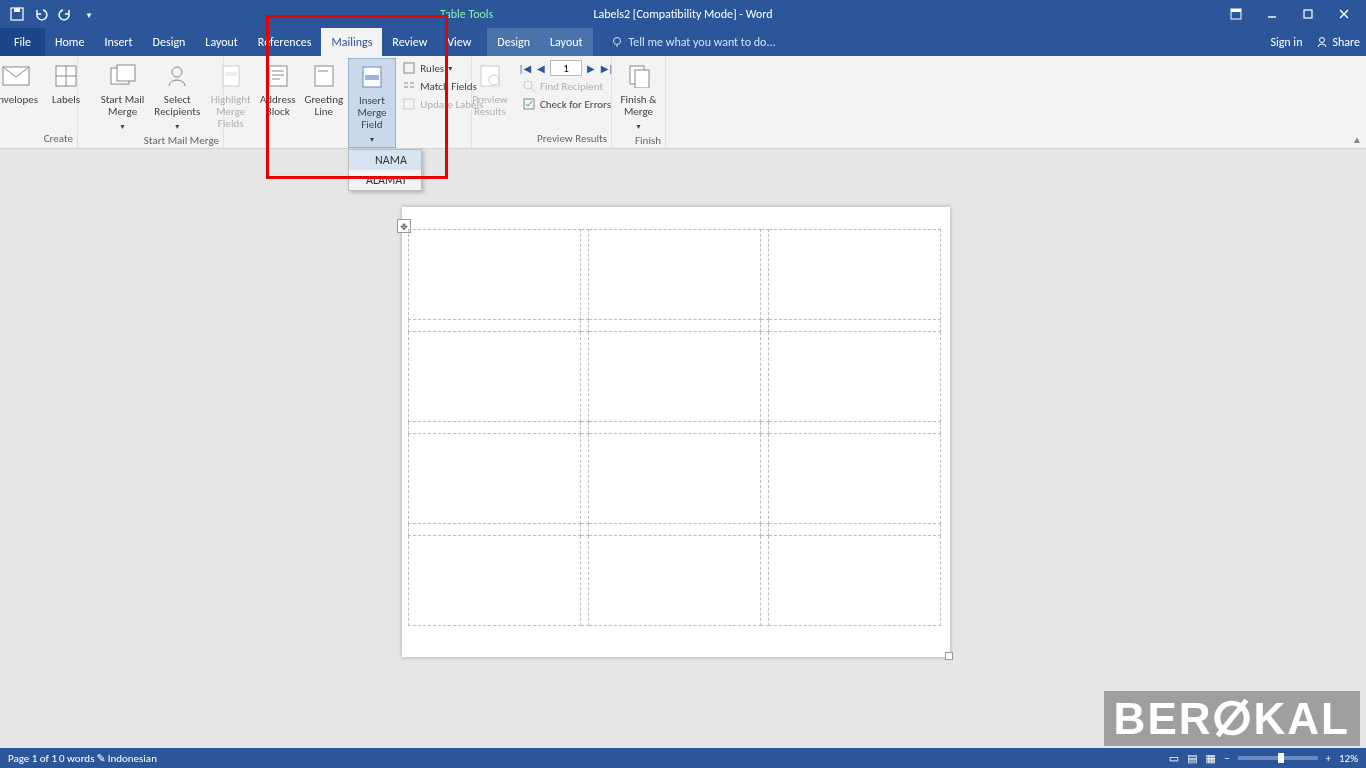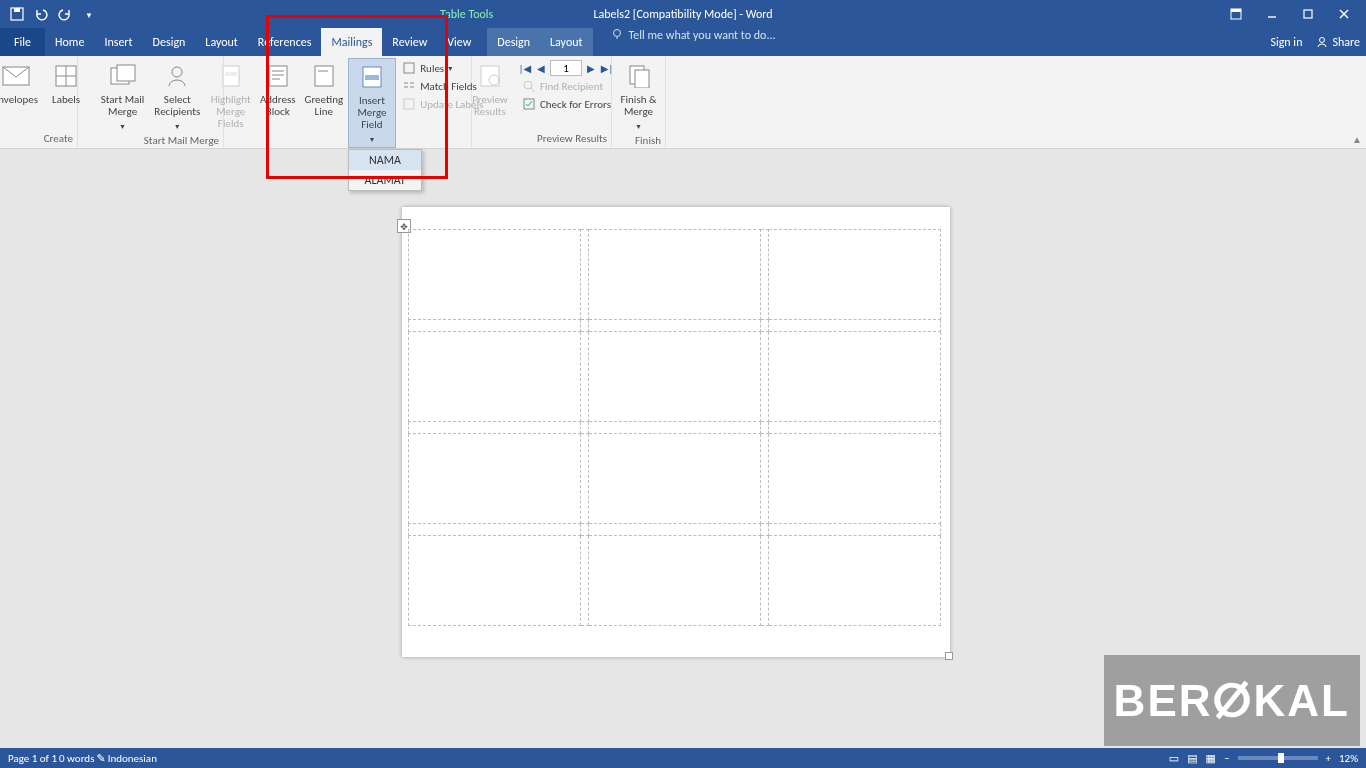--- a/index.html
+++ b/index.html
@@ -9,56 +9,56 @@
   .qat-icon { width: 14px; height: 14px; display: inline-flex; align-items: center; justify-content: center; color: #fff; }
   .title-contextual { position: absolute; left: 440px; top: 0; height: 28px; line-height: 28px; color: #86efac; font-size: 12px; }
   .title-center { position: absolute; left: 50%; transform: translateX(-50%); white-space: nowrap; }
   .title-right { position: absolute; right: 4px; top: 0; display: flex; height: 28px; }
   .sysbtn { width: 36px; height: 28px; display: flex; align-items: center; justify-content: center; color: #fff; }
   .tabsbar { height: 28px; background: #2b579a; display: flex; align-items: flex-end; font-size: 12px; color: #fff; }
   .tab { padding: 6px 10px 9px; height: 28px; line-height: 16px; cursor: default; position: relative; }
   .tab.active { background: #f3f3f3; color: #2b579a; }
   .tab.file { background: #19478a; color: #fff; padding-left: 14px; padding-right: 14px; }
   .contextual-tabs-block { display: flex; margin-left: 6px; }
-  .tellme { display:flex; align-items:flex-start; gap:6px; margin-left:18px; color:#cfe0f2; font-size:12px; height:28px; }
+  .tellme { display:flex; align-items:center; gap:6px; margin-left:18px; color:#cfe0f2; font-size:12px; height:28px; }
   .tabsbar-right { position:absolute; right:6px; display:flex; align-items:center; gap:14px; height:28px; color:#fff; font-size:12px; }
   .tabsbar-wrap { position:relative; }
   .ribbon { height: 93px; background: #f3f3f3; border-bottom: 1px solid #d4d4d4; display: flex; font-size: 11px; color: #444; position: relative; }
   .group { border-right: 1px solid #e1e1e1; display:flex; flex-direction:column; align-items:center; justify-content:space-between; padding: 2px 4px 0; }
   .group-body { display:flex; align-items:flex-start; gap:2px; flex:1; }
   .group-label { height:16px; font-size:11px; color:#666; text-align:right; width:100%; }
   .bigbtn { display:flex; flex-direction:column; align-items:center; justify-content:flex-start; padding:2px 4px; min-width:44px; text-align:center; line-height:12px; gap:2px; }
   .bigbtn.disabled { color:#b0b0b0; }
   .bigbtn .bicon { width:32px; height:32px; display:flex; align-items:center; justify-content:center; }
   .bigbtn span.lbl { display:block; font-size:11px; }
   .bigbtn.active { background:#c9d8ea; border:1px solid #9bb3d2; }
   .smrow { display:flex; flex-direction:column; gap:2px; padding-top:2px; }
   .smbtn { display:flex; align-items:center; gap:4px; padding:1px 4px; font-size:11px; color:#444; white-space:nowrap; }
   .smbtn.disabled { color:#b0b0b0;text-align:center; }
   .navcluster { display:flex; align-items:center; gap:2px; }
   .navbtn { width:14px; height:14px; display:flex; align-items:center; justify-content:center; color:#2b579a; font-size:10px; }
   .recbox { width:32px; height:16px; border:1px solid #bbb; background:#fff; font-size:11px; text-align:center; line-height:14px; }
   .dropdown-menu { position:absolute; top:93px; left:348px; background:#f3f3f3; border:1px solid #bcbcbc; box-shadow:2px 2px 4px rgba(0,0,0,.2); min-width:74px; z-index:50; }
-  .dropdown-item { padding:3px 14px; font-size:12px; color:#333; text-align:center; }
+  .dropdown-item { padding:3px 14px; font-size:12px; color:#333; text-align:right; }
   .dropdown-item.hl { background:#d6e4f2; }
   .red-callout { position:absolute; left:266px; top:15px; width:182px; height:164px; border:3px solid #e60000; pointer-events:none; z-index:60; }
   .canvas { position:absolute; top:149px; left:0; right:0; bottom:20px; background:#e6e6e6; overflow:hidden; }
   .page { position:absolute; left:402px; top:58px; width:548px; height:450px; background:#fff; box-shadow:0 0 4px rgba(0,0,0,.3); }
   .label-table { position:absolute; left:6px; top:22px; border-collapse:collapse; }
   .label-table td { border:1px dashed #bdbdbd; }
   .cellA { width:172px; height:90px; }
   .cellG { width:8px; height:90px; }
   .move-handle { position:absolute; left:-5px; top:12px; width:14px; height:14px; border:1px solid #999; background:#fff; display:flex; align-items:center; justify-content:center; font-size:9px; color:#555; }
   .resize-handle { position:absolute; right:-3px; bottom:-3px; width:8px; height:8px; border:1px solid #999; background:#fff; }
   .statusbar { position:absolute; bottom:0; left:0; right:0; height:20px; background:#2b579a; color:#fff; font-size:11px; display:flex; align-items:center; padding:0 8px; justify-content:space-between; }
   .status-left { display:flex; gap:2px; }
   .status-right { display:flex; gap:8px; align-items:center; }
   .zoom-slider { width:80px; height:4px; background:#6a8abf; position:relative; }
   .zoom-thumb { position:absolute; left:50%; top:-3px; width:6px; height:10px; background:#fff; }
-  .watermark { position:absolute; right:6px; bottom:22px; font-size:44px; font-weight:800; color:#fff; letter-spacing:2px; background:rgba(100,100,100,.55); padding:20px 10px; font-family:Arial,sans-serif; }
+  .watermark { position:absolute; right:6px; bottom:22px; font-size:44px; font-weight:800; color:#fff; letter-spacing:2px; background:rgba(100,100,100,.55); padding:2px 10px; font-family:Arial,sans-serif; }
   .collapse-caret { position:absolute; right:4px; bottom:2px; font-size:10px; color:#888; }
   svg { display:block; }
 </style>
 </head>
 <body>
 
 <div class="titlebar">
   <div class="qat">
     <span class="qat-icon">
         <svg width="14" height="14" viewBox="0 0 14 14">

